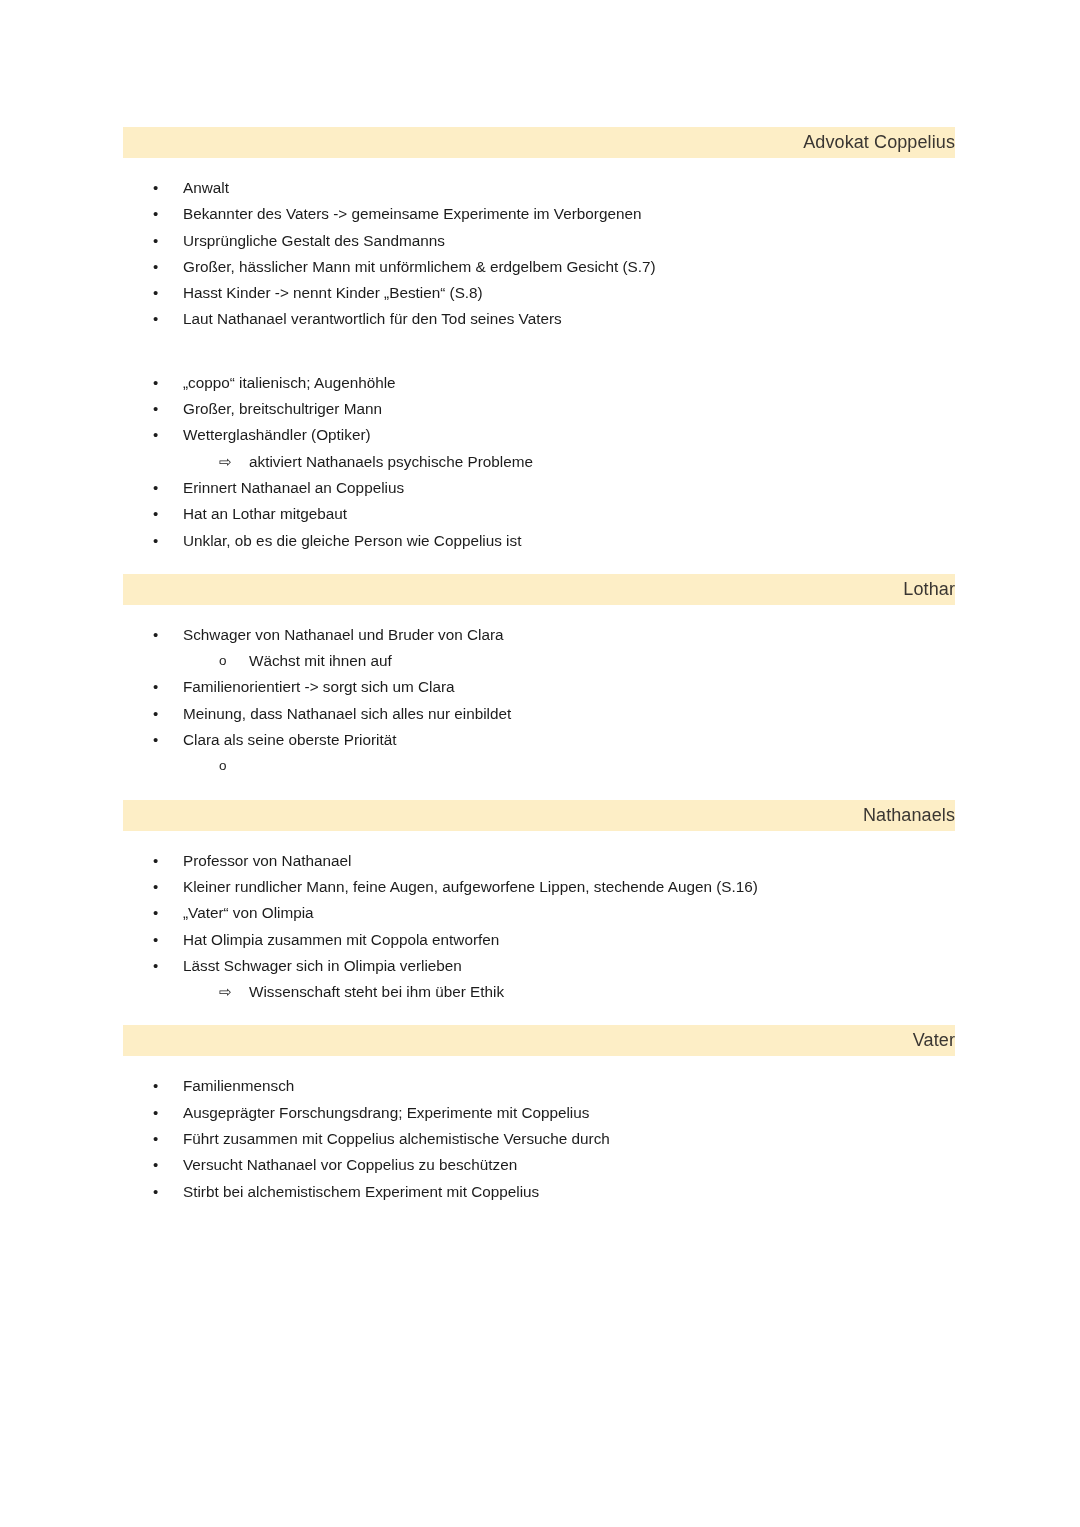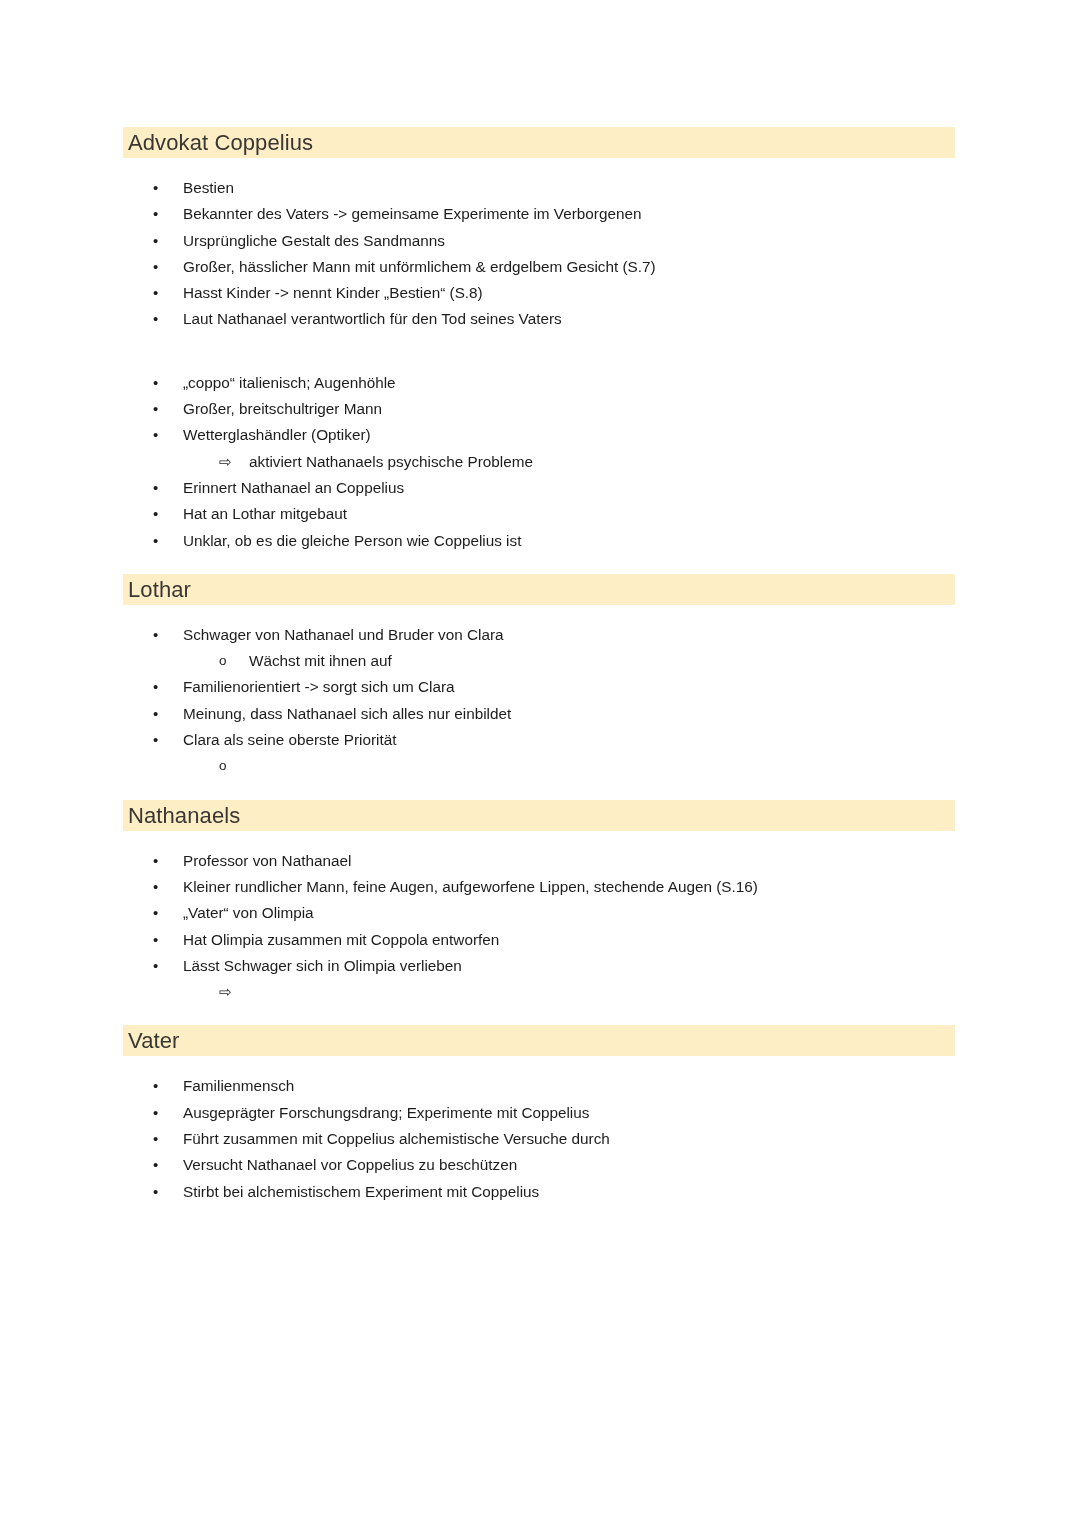--- a/index.html
+++ b/index.html
@@ -25,26 +25,27 @@
     top: 127px;
     width: 832px;
   }
 
   
   .section-heading {
     background: #fdeec6;
     height: 31px;
     line-height: 31px;
     padding-left: 5px;
-    font-size: 22px;
+    font-size: 18px;
     font-weight: 400;
     color: #3a3632;
     letter-spacing: 0.1px;
     white-space: nowrap;
     overflow: hidden;
+    text-align: right;
   }
 
   
   .bullets {
     list-style: none;
     margin: 0;
     padding: 0;
   }
   .bullet-row {
     display: flex;
@@ -96,21 +97,21 @@
 <body>
 
 <div class="page">
   <div class="doc-body" id="doc-body">
       <div class="section">
         <div class="section-heading">Advokat Coppelius</div>
         <div class="list-gap-top"></div>
         <ul class="bullets">
           <li class="bullet-row level-1">
             <span class="marker dot">•</span>
-            <span class="bullet-text">Bestien</span>
+            <span class="bullet-text">Anwalt</span>
           </li>
           <li class="bullet-row level-1">
             <span class="marker dot">•</span>
             <span class="bullet-text">Bekannter des Vaters -&gt; gemeinsame Experimente im Verborgenen</span>
           </li>
           <li class="bullet-row level-1">
             <span class="marker dot">•</span>
             <span class="bullet-text">Ursprüngliche Gestalt des Sandmanns</span>
           </li>
           <li class="bullet-row level-1">
@@ -211,20 +212,21 @@
           <li class="bullet-row level-1">
             <span class="marker dot">•</span>
             <span class="bullet-text">Hat Olimpia zusammen mit Coppola entworfen</span>
           </li>
           <li class="bullet-row level-1">
             <span class="marker dot">•</span>
             <span class="bullet-text">Lässt Schwager sich in Olimpia verlieben</span>
           </li>
           <li class="bullet-row level-2">
             <span class="marker arrow">⇨</span>
+            <span class="bullet-text">Wissenschaft steht bei ihm über Ethik</span>
           </li>
         </ul>
         <div class="list-gap-bottom"></div>
       </div>
       <div class="section">
         <div class="section-heading">Vater</div>
         <div class="list-gap-top"></div>
         <ul class="bullets">
           <li class="bullet-row level-1">
             <span class="marker dot">•</span>

